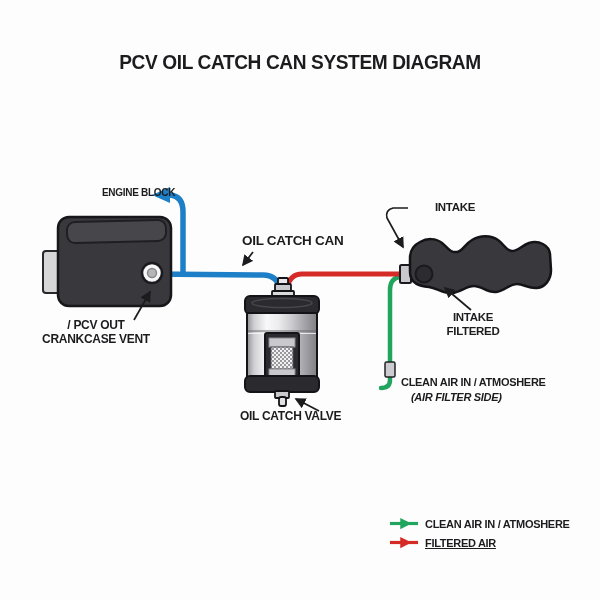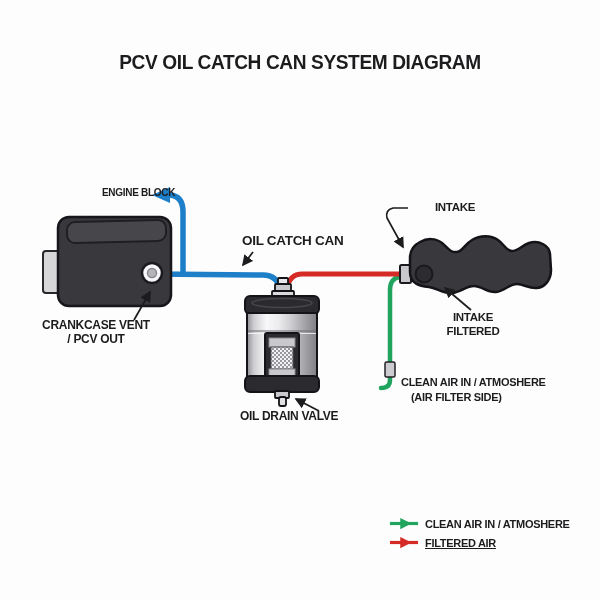--- a/index.html
+++ b/index.html
@@ -125,41 +125,41 @@
       <path d="M471,310 L445,288" marker-end="url(#ah)"></path>
       <path d="M408,208 L393,208 Q385,210 387,218 L403,247" marker-end="url(#ah)"></path>
     </g>
   </svg>
 
   <div class="lbl title">PCV OIL CATCH CAN SYSTEM DIAGRAM</div>
 
   <div class="lbl" style="left:62px;top:187px;font-size:10px;padding-left:40px;">ENGINE BLOCK</div>
 
   <div class="lbl center two-line" style="left:30px;top:319px;width:132px;font-size:12px;line-height:13.5px;">
+    <span>/ PCV OUT</span>
     <span>CRANKCASE VENT</span>
-    <span>/ PCV OUT</span>
   </div>
 
   <div class="lbl" style="left:227px;top:233px;font-size:13.5px;margin-left:15px;">OIL CATCH CAN</div>
 
   <div class="lbl center two-line" style="left:405px;top:200px;width:100px;font-size:11.5px;line-height:14.5px;">
     <span>INTAKE</span>
   </div>
 
   <div class="lbl center two-line" style="left:423px;top:310px;width:100px;font-size:11.5px;line-height:14px;">
     <span>INTAKE</span>
     <span>FILTERED</span>
   </div>
 
   <div class="lbl two-line" style="left:401px;top:375px;font-size:11px;line-height:14.5px;">
     <span>CLEAN AIR IN / ATMOSHERE</span>
-    <span style="padding-left:10px;">(AIR FILTER SIDE)</span>
+    <span style="padding-left:10px;font-style:italic;">(AIR FILTER SIDE)</span>
   </div>
 
-  <div class="lbl" style="left:240px;top:410px;font-size:12px;">OIL DRAIN VALVE</div>
+  <div class="lbl" style="left:240px;top:410px;font-size:12px;">OIL CATCH VALVE</div>
 
   <div class="legend-row" style="left:389px;top:517px;">
     <svg width="30" height="13" viewBox="0 0 32 13">
       <line x1="1" y1="6.5" x2="31" y2="6.5" stroke-width="3.4" stroke="#21a55e"></line>
       <polygon points="12,0.5 24,6.5 12,12.5" fill="#21a55e"></polygon>
     </svg>
     <span>CLEAN AIR IN / ATMOSHERE</span>
   </div>
 
   <div class="legend-row" style="left:389px;top:536px;text-decoration:underline;">

